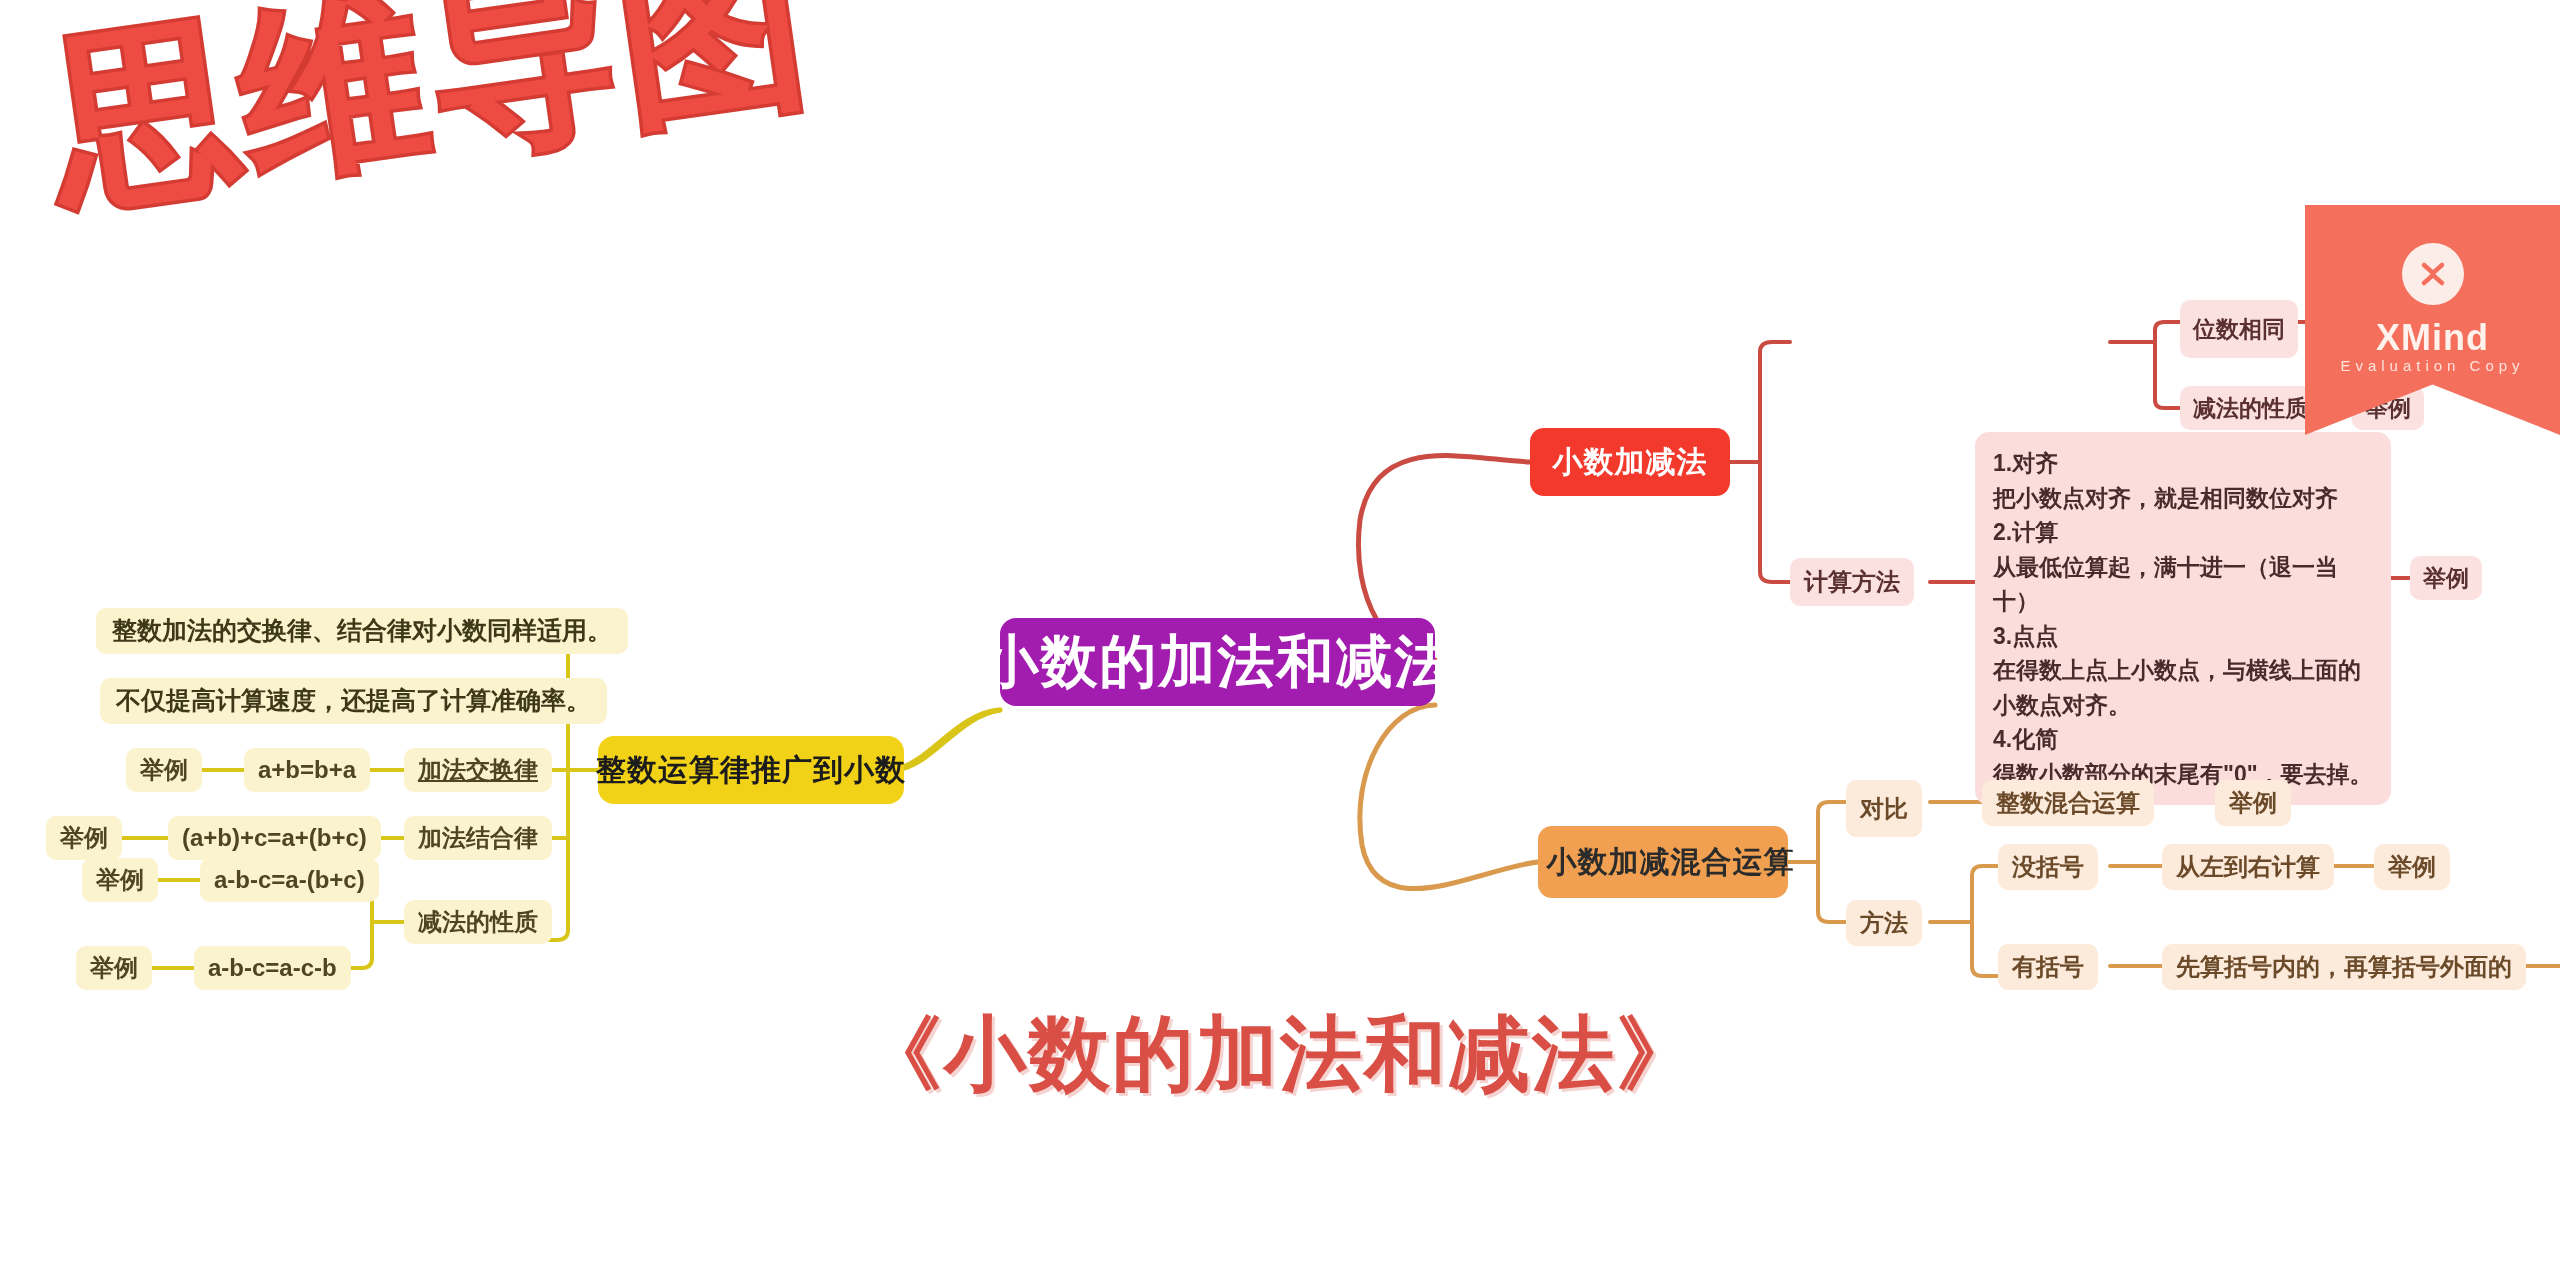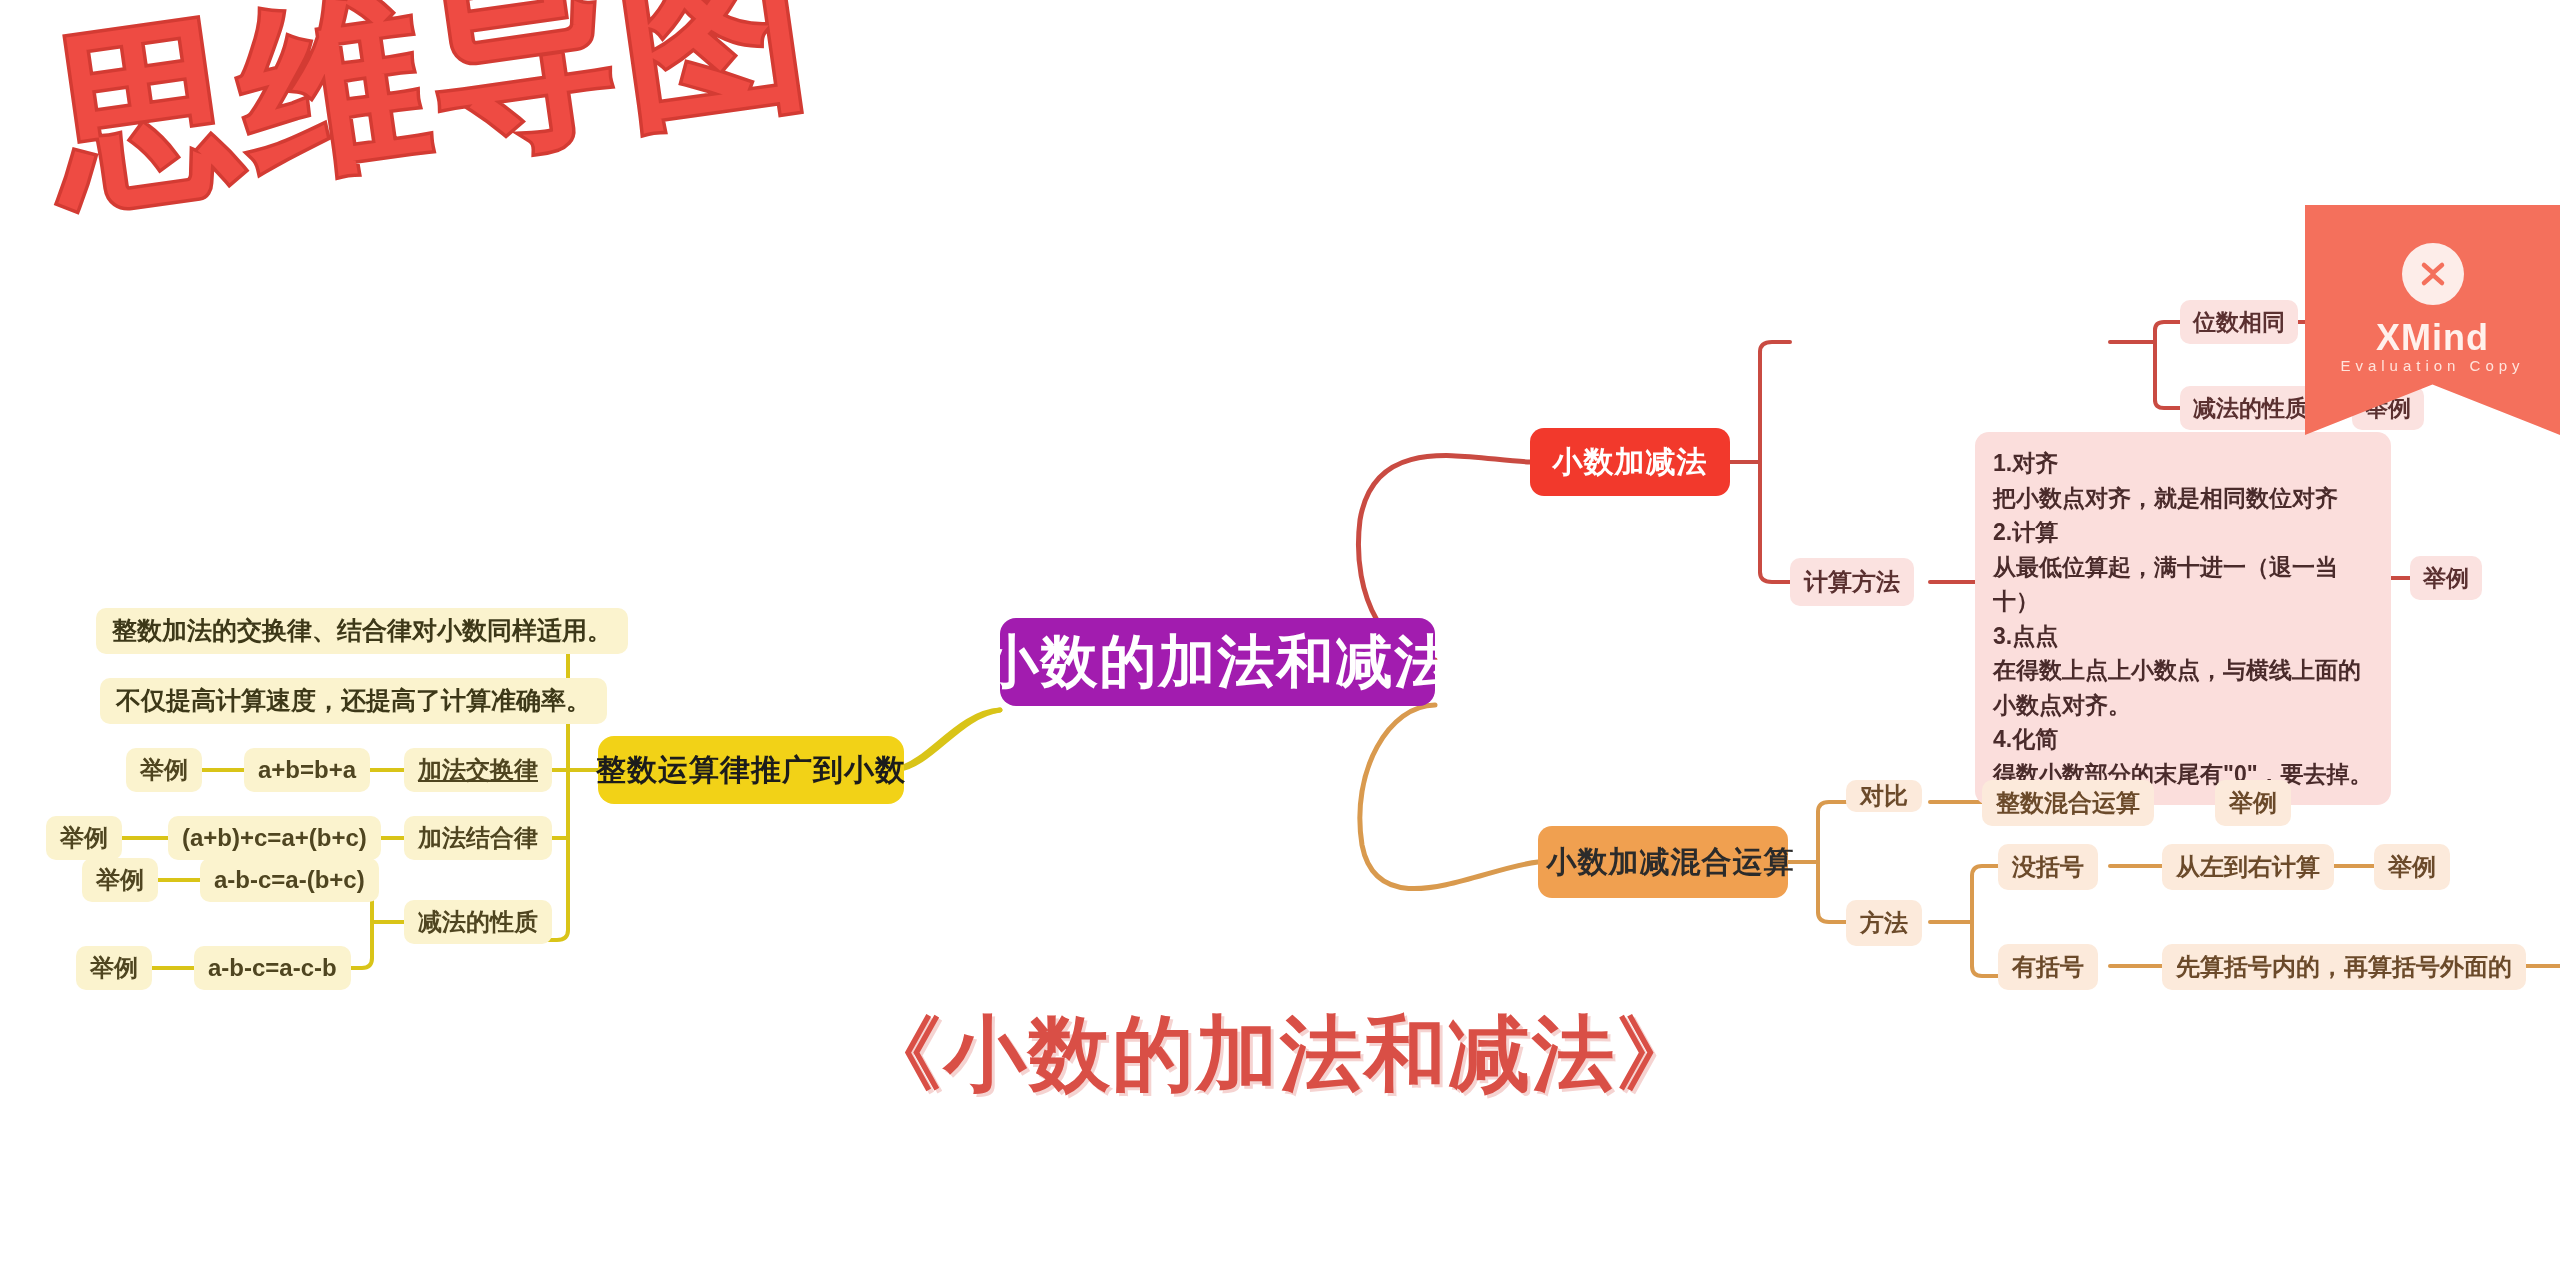--- a/index.html
+++ b/index.html
@@ -165,42 +165,42 @@
     </g>
   </svg>
 
   <div class="headline">思维导图</div>
 
   <div class="node central" style="left:1000px;top:618px;width:435px;height:88px;">小数的加法和减法</div>
 
   <div class="node main-red" style="left:1530px;top:428px;width:200px;height:68px;">小数加减法</div>
 
 
-  <div class="node pink-sm" style="left:2180px;top:300px;height:44px;text-align:right;">位数相同</div>
+  <div class="node pink-sm" style="left:2180px;top:300px;height:58px;text-align:right;">位数相同</div>
   <div class="node pink-sm" style="left:2180px;top:386px;height:44px;">减法的性质</div>
 
   <div class="node pink-sm" style="left:2352px;top:300px;height:44px;">举例</div>
   <div class="node pink-sm" style="left:2352px;top:386px;height:44px;">举例</div>
 
   <div class="node pink" style="left:1790px;top:558px;height:48px;">计算方法</div>
 
   <div class="pinkbig" style="position:absolute;left:1975px;top:432px;width:380px;">1.对齐
 把小数点对齐，就是相同数位对齐
     2.计算
 从最低位算起，满十进一（退一当十）
     3.点点
 在得数上点上小数点，与横线上面的小数点对齐。
     4.化简
 得数小数部分的末尾有"0"，要去掉。</div>
 
   <div class="node pink-sm" style="left:2410px;top:556px;height:44px;">举例</div>
 
   <div class="node main-orange" style="left:1538px;top:826px;width:250px;height:72px;">小数加减混合运算</div>
 
-  <div class="node peach" style="left:1846px;top:780px;height:32px;">对比</div>
+  <div class="node peach" style="left:1846px;top:780px;height:57px;">对比</div>
   <div class="node peach" style="left:1982px;top:780px;height:46px;">整数混合运算</div>
   <div class="node peach" style="left:2215px;top:780px;height:46px;">举例</div>
 
   <div class="node peach" style="left:1846px;top:900px;height:46px;">方法</div>
 
   <div class="node peach" style="left:1998px;top:844px;height:46px;">没括号</div>
   <div class="node peach" style="left:2162px;top:844px;height:46px;">从左到右计算</div>
   <div class="node peach" style="left:2374px;top:844px;height:46px;">举例</div>
 
   <div class="node peach" style="left:1998px;top:944px;height:46px;">有括号</div>

